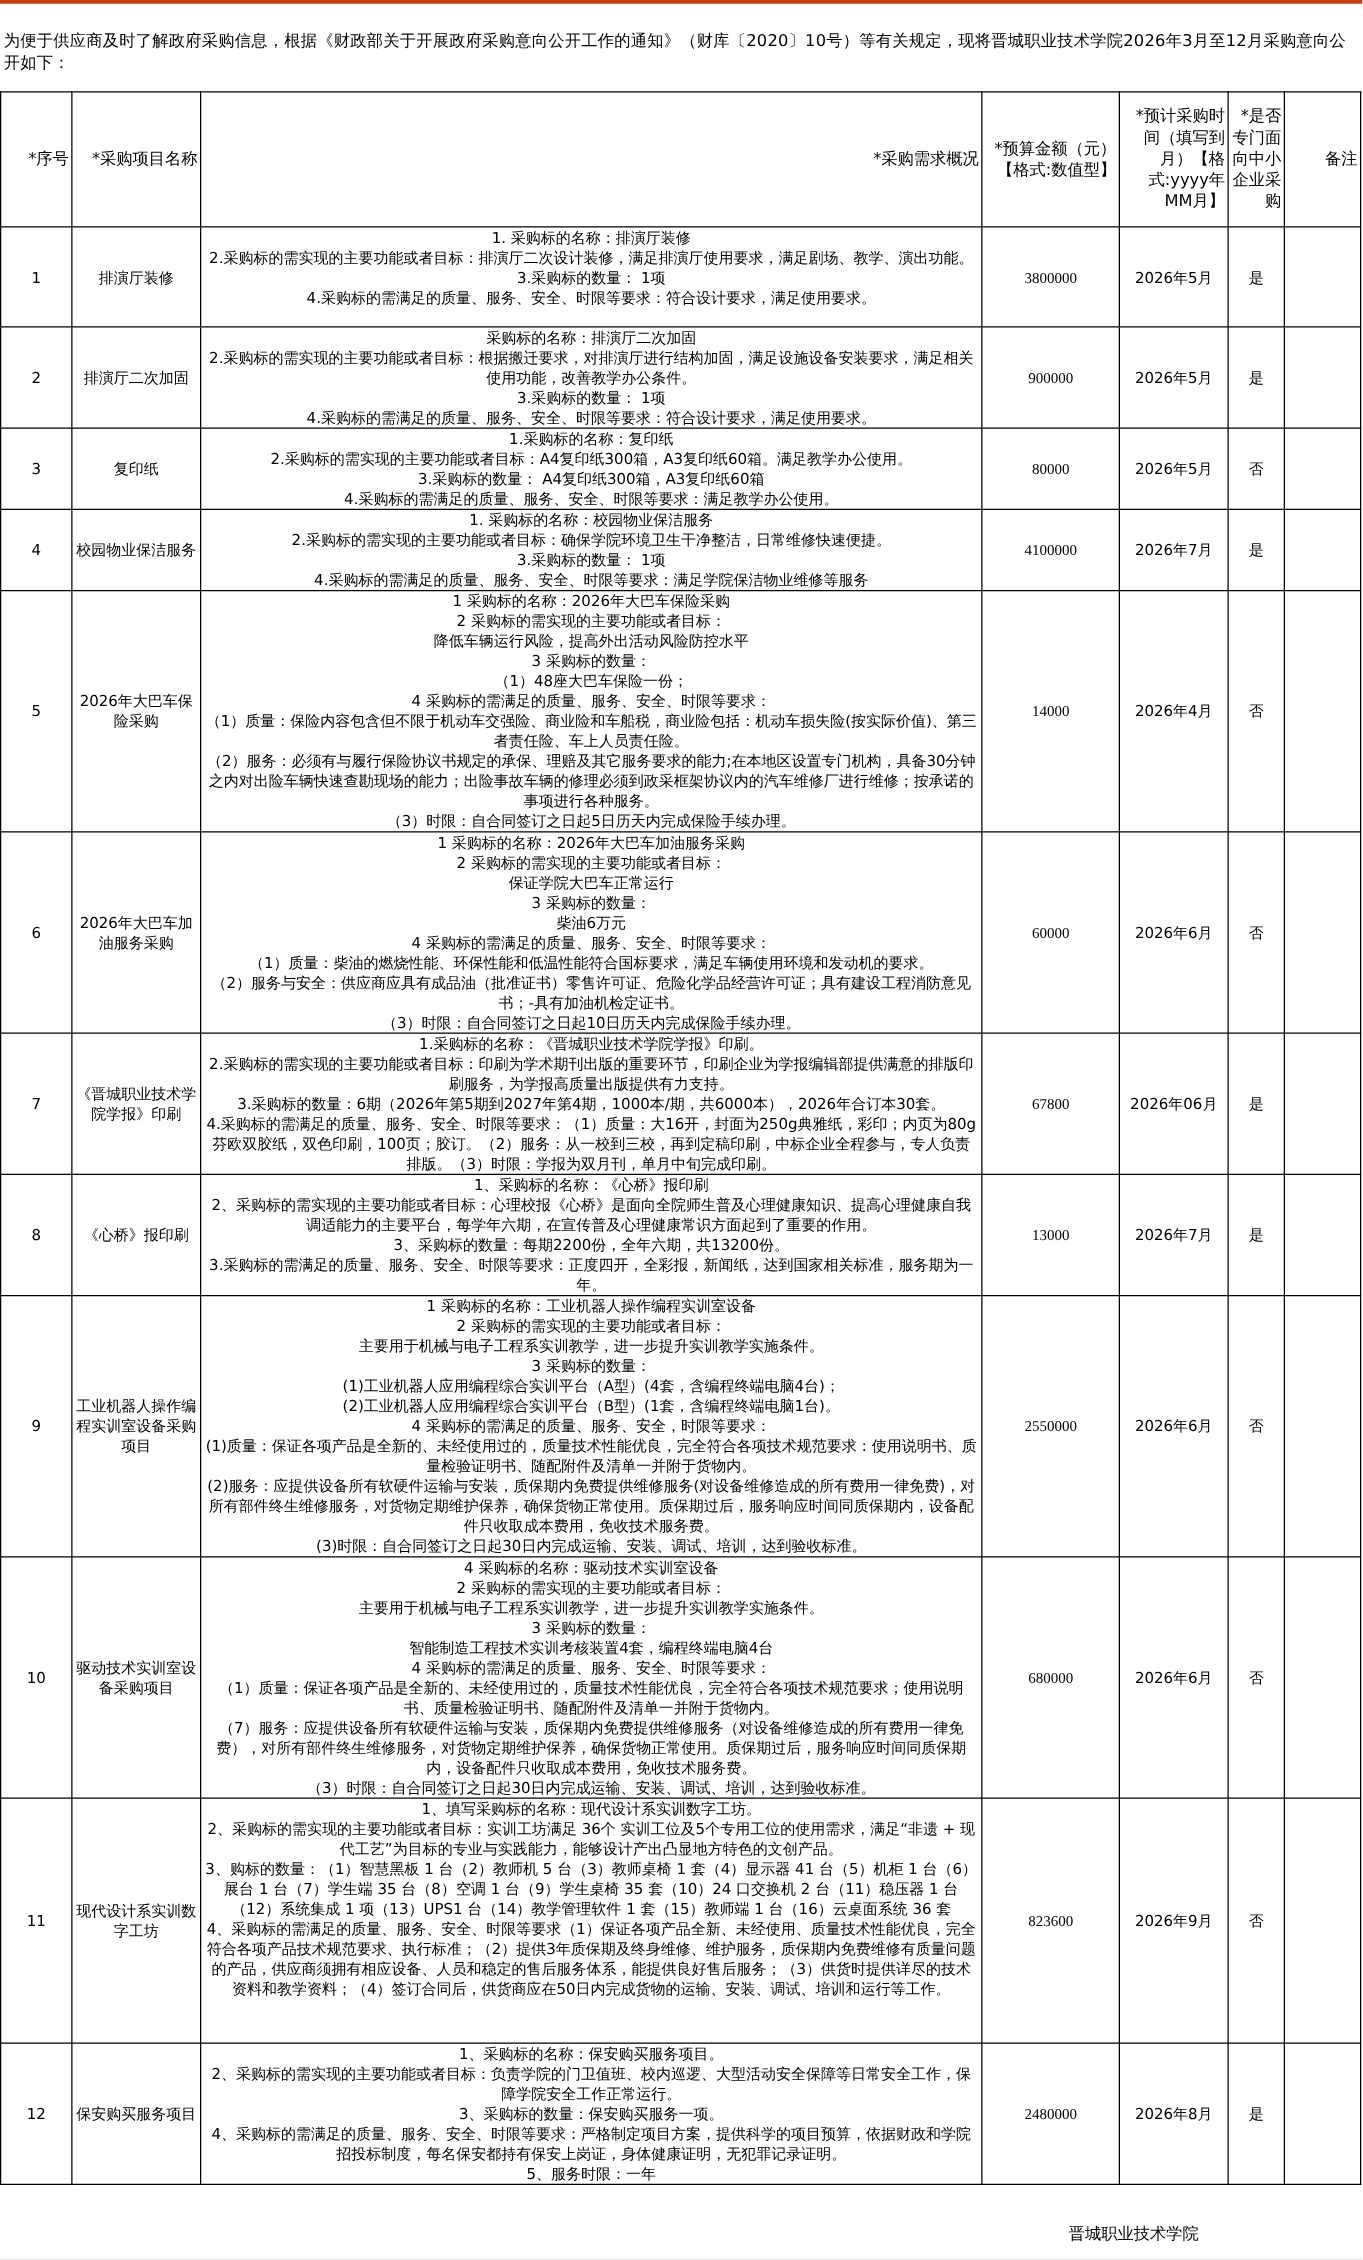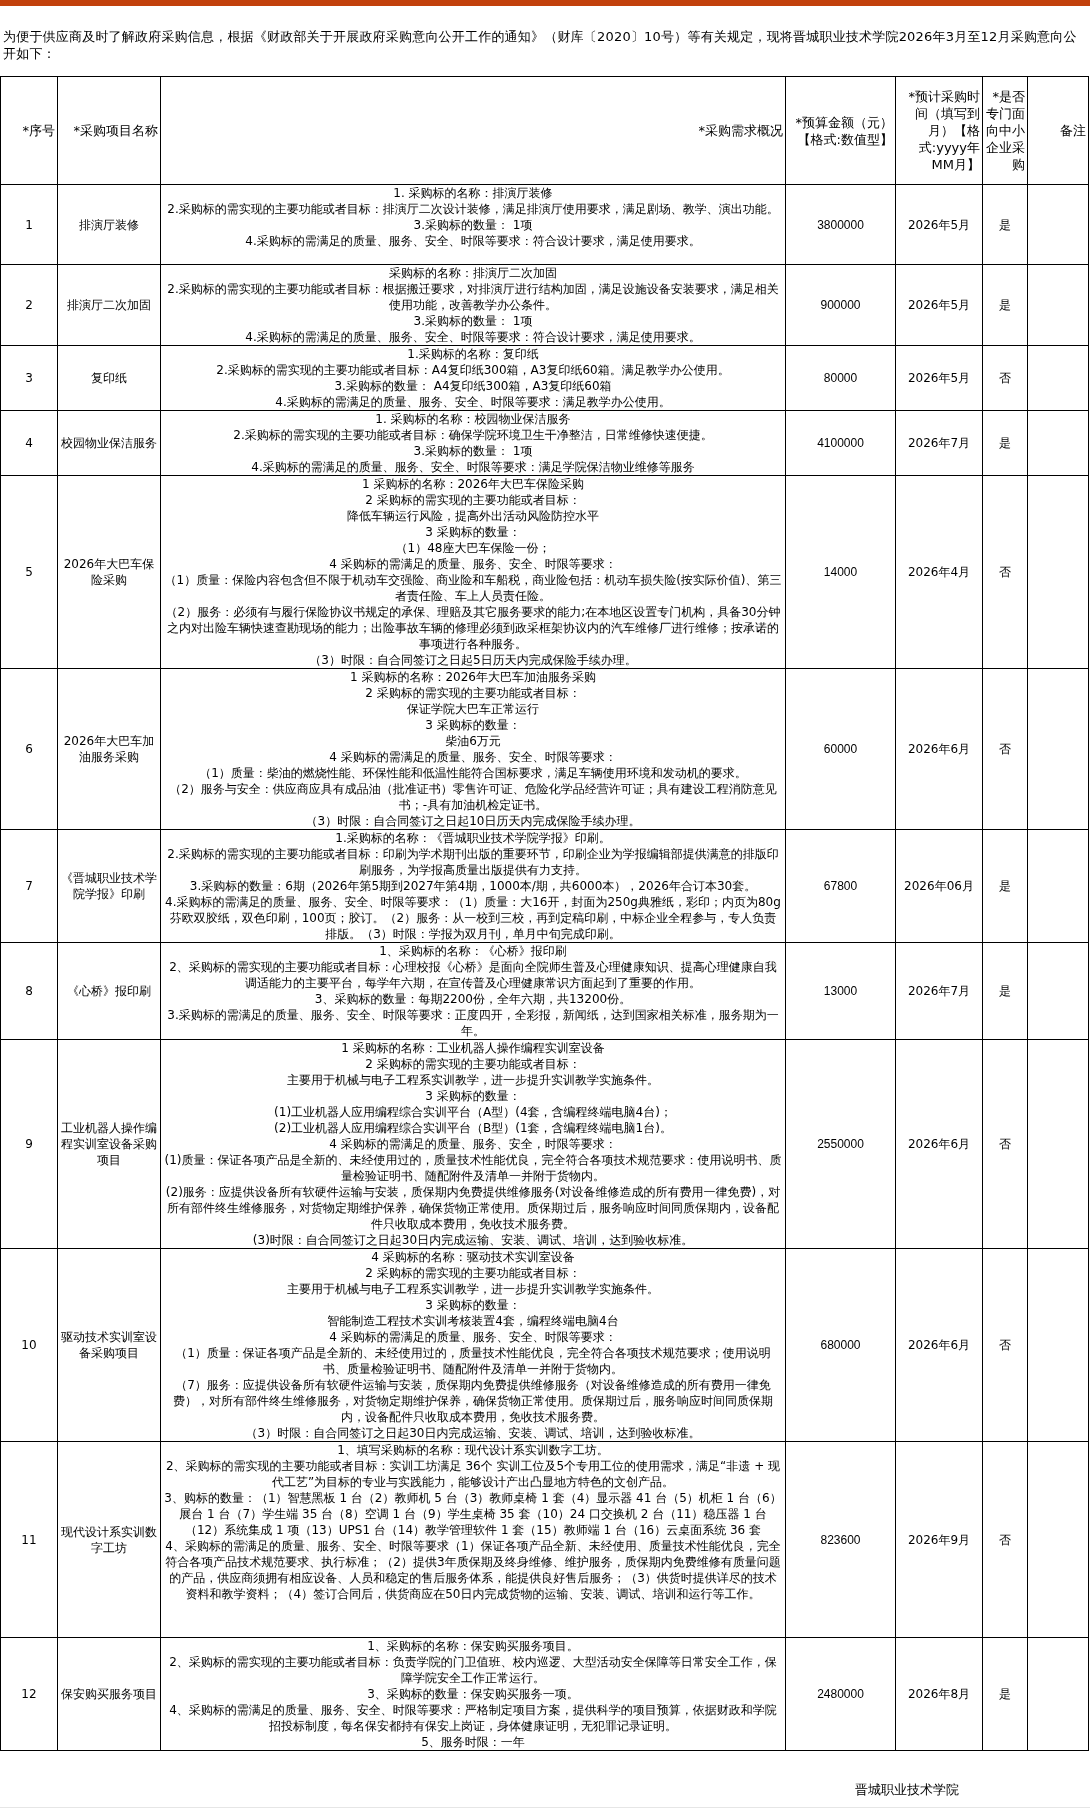--- a/index.html
+++ b/index.html
@@ -1,38 +1,38 @@
 <!DOCTYPE html>
 <html><head>
 <meta charset="utf-8">
 <style>
   html, body { margin: 0; padding: 0; }
   body {
     width: 1090px; height: 1808px; background: #ffffff; overflow: hidden;
     font-family: "DejaVu Sans", "Liberation Sans", sans-serif;
     color: #000; font-size: 12px; position: relative;
   }
-  .page { position: absolute; left: 0; top: 0; width: 1090px; height: 1808px; background:#fff; border-top: 6px solid #c2410c; border-bottom: 1px solid #e6e6e6; box-sizing: border-box; }
+  .page { position: absolute; left: 0; top: 0; width: 1090px; height: 1808px; background:#fff; border-top: 3px solid #c2410c; border-bottom: 1px solid #e6e6e6; box-sizing: border-box; }
   .intro {
     position: absolute; left: 3px; top: 22px; width: 1082px;
     font-size: 13px; line-height: 17px; letter-spacing: 0.2px;
   }
   table.proc {
     position: absolute; left: 0; top: 70px; width: 1088px;
     border-collapse: collapse; table-layout: fixed;
   }
   table.proc td, table.proc th {
     border: 1.5px solid #000; padding: 0 2px; vertical-align: middle;
     font-weight: normal; font-size: 12px; line-height: 16px; overflow: hidden;
   }
   table.proc th { text-align: right; font-size: 13px; line-height: 17px; }
   .c { text-align: center; }
   .desc { text-align: center; vertical-align: top !important; padding: 0 3px !important; font-size: 11.5px; line-height: 15.6px; }
   .desc div { white-space: normal; }
-  .num { font-family: Liberation Sans, sans-serif; font-size: 11px; }
+  .num { font-family: Liberation Serif, serif; font-size: 11px; }
   .footer-note { position: absolute; left: 186px; top: 1828px; font-size: 13px; letter-spacing: 0.3px; margin-left: 32px; }
   .signature { position: absolute; left: 855px; top: 1775px; font-size: 13px; }
 </style>
 </head>
 <body>
 
 <div class="page">
   <div class="intro">为便于供应商及时了解政府采购信息，根据《财政部关于开展政府采购意向公开工作的通知》（财库〔2020〕10号）等有关规定，现将晋城职业技术学院2026年3月至12月采购意向公开如下：</div>
 
   <table class="proc">

